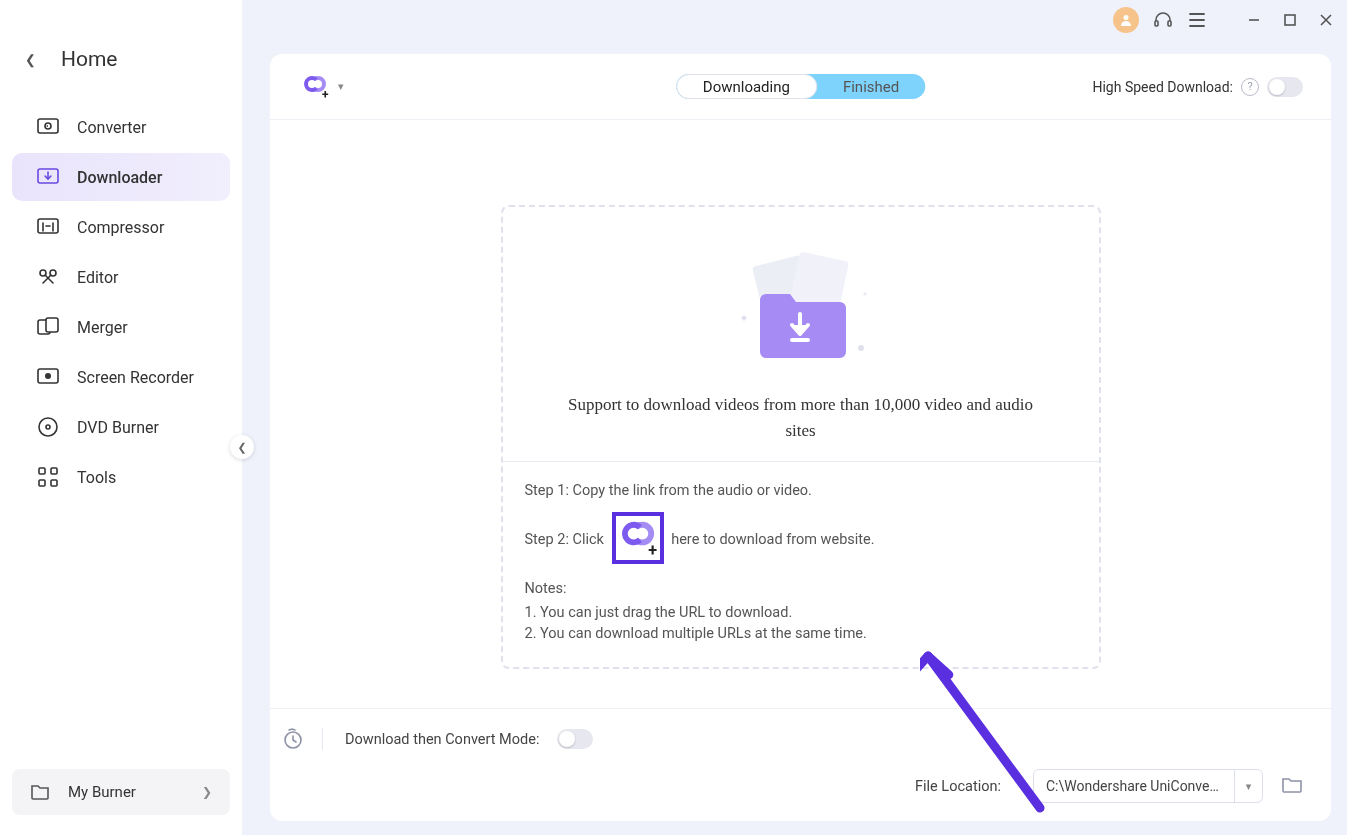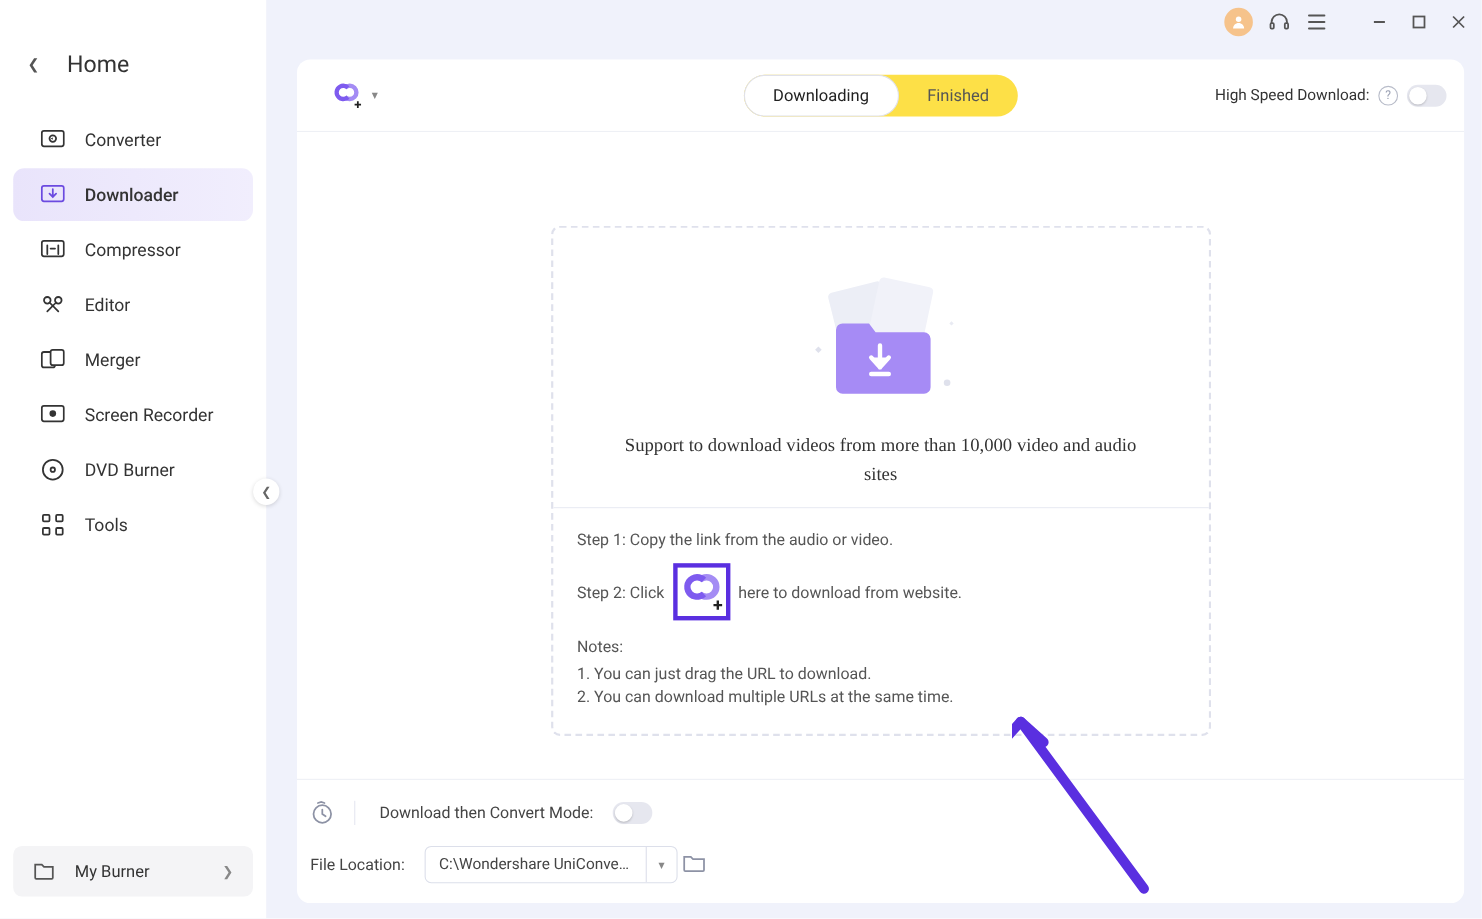--- a/index.html
+++ b/index.html
@@ -29,25 +29,25 @@
 .titlebar .avatar { width: 26px; height: 26px; border-radius: 50%; background: #f6c38b; display: flex; align-items: center; justify-content: center; color: #fff; font-size: 14px; cursor: pointer; }
 .titlebar .ticon { width: 20px; height: 20px; color: #555; cursor: pointer; display:flex; align-items:center; justify-content:center; }
 .titlebar .winbtn { width: 22px; height: 22px; color: #555; cursor:pointer; display:flex; align-items:center; justify-content:center; font-size:15px; }
 
 .content-card { margin: 14px 16px 14px 28px; background: #ffffff; border-radius: 12px; flex: 1; display: flex; flex-direction: column; overflow: hidden; }
 .card-header { height: 66px; border-bottom: 1px solid #eef0f5; display: flex; align-items: center; padding: 0 30px; position: relative; }
 .link-add { display: flex; align-items: center; gap: 8px; cursor: pointer; }
 .link-add .icon { width: 30px; height: 30px; }
 .link-add .caret { font-size: 11px; color: #888; }
 
-.seg { position: absolute; left: 50%; transform: translateX(-50%); background: #fde047; border-radius: 20px; display: flex; height: 38px; }
+.seg { position: absolute; left: 50%; transform: translateX(-50%); background: #7dd3fc; border-radius: 20px; display: flex; height: 25px; }
 .seg .tab { padding: 0 26px; display: flex; align-items: center; border-radius: 20px; font-size: 15px; cursor: pointer; color: #555; }
 .seg .tab.active { background: #fff; border: 1px solid #e0e1ea; color: #222; }
 
-.hsd { position: absolute; right: 16px; display: flex; align-items: center; gap: 8px; }
+.hsd { position: absolute; right: 28px; display: flex; align-items: center; gap: 8px; }
 .hsd .label { font-size: 14px; color: #333; }
 .hsd .q { width: 18px; height: 18px; border: 1.5px solid #b8bcc9; border-radius: 50%; font-size: 11px; color: #9aa0b3; display:flex; align-items:center; justify-content:center; }
 .toggle { width: 36px; height: 20px; background: #e6e7ef; border-radius: 10px; position: relative; cursor: pointer; }
 .toggle .knob { position: absolute; left: 2px; top: 2px; width: 16px; height: 16px; background: #fff; border-radius: 50%; box-shadow: 0 1px 2px rgba(0,0,0,0.2); }
 
 .card-body { flex: 1; display: flex; align-items: flex-start; justify-content: center; padding-top: 85px; position: relative; }
 .dropzone { width: 600px; border: 2px dashed #dfe1ec; border-radius: 8px; overflow: hidden; }
 .dz-top { padding: 30px 30px 18px 30px; text-align: center; }
 .dz-illustration { height: 140px; display: flex; align-items: center; justify-content: center; margin-bottom: 15px; }
 .dz-title { font-size: 17px; color: #333; line-height: 1.5; padding: 0 20px; font-family: Liberation Serif, serif; }
@@ -56,21 +56,21 @@
 .step2-icon-box { display: inline-block; vertical-align: middle; width: 52px; height: 52px; border: 4px solid #5a2fe0; margin: 0 4px; background: #fff; position: relative; top: -2px; }
 .notes-head { margin-bottom: 2px; color: #555; }
 
 .annot-arrow { position: absolute; left: 650px; top: 528px; pointer-events: none; }
 
 .card-footer { border-top: 1px solid #eef0f5; padding: 12px 28px 18px 12px; }
 .footer-row1 { display: flex; align-items: center; gap: 18px; height: 36px; }
 .footer-row1 .clock { width: 22px; height: 22px; color: #8d92a5; }
 .footer-row1 .divider { width: 1px; height: 22px; background: #e5e7f0; }
 .footer-row1 .label { font-size: 14.5px; color: #444; margin-left: 4px; }
-.footer-row2 { display: flex; align-items: center; gap: 4px; margin-top: 12px; }
+.footer-row2 { display: flex; align-items: center; gap: 18px; margin-top: 12px; justify-content: flex-end; }
 .footer-row2 .label { font-size: 14.5px; color: #444; width: 100px; }
 .path-select { display: flex; align-items: center; border: 1px solid #dcdfea; border-radius: 6px; height: 34px; overflow: hidden; }
 .path-select .path { padding: 0 12px; font-size: 14px; color: #444; width: 200px; white-space: nowrap; overflow: hidden; text-overflow: ellipsis; }
 .path-select .dd { width: 28px; height: 100%; border-left: 1px solid #dcdfea; display: flex; align-items: center; justify-content: center; color: #888; font-size: 11px; cursor: pointer; }
 .folder-btn { width: 22px; height: 22px; color: #8d92a5; cursor: pointer; }
 
 svg { display: block; }
 </style>
 </head>
 <body>

